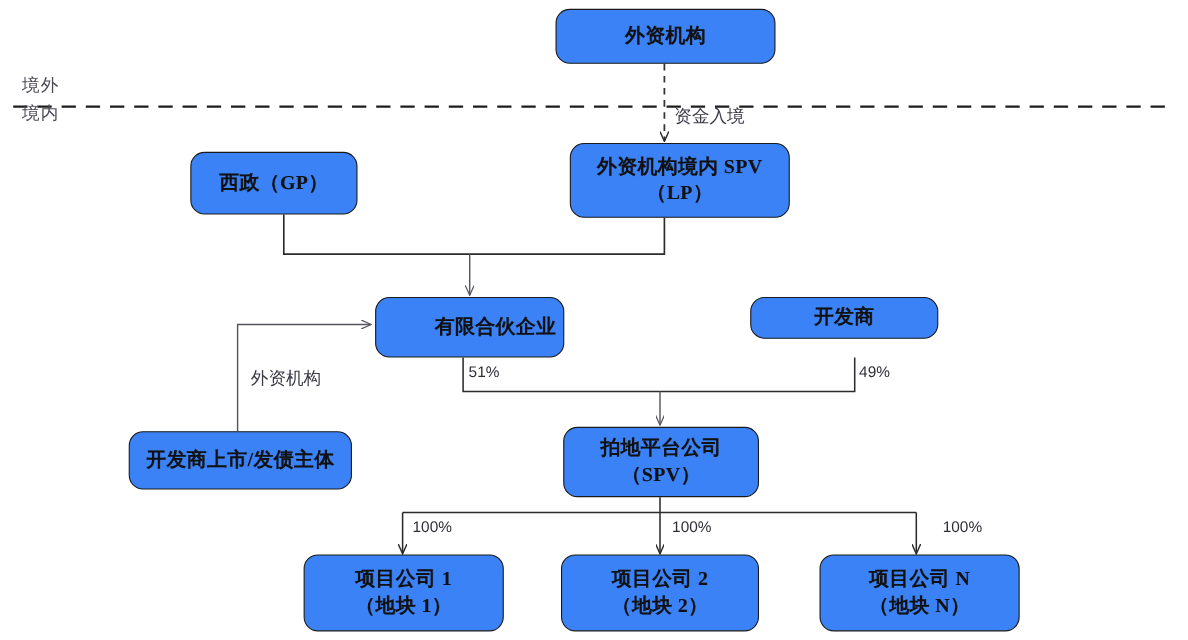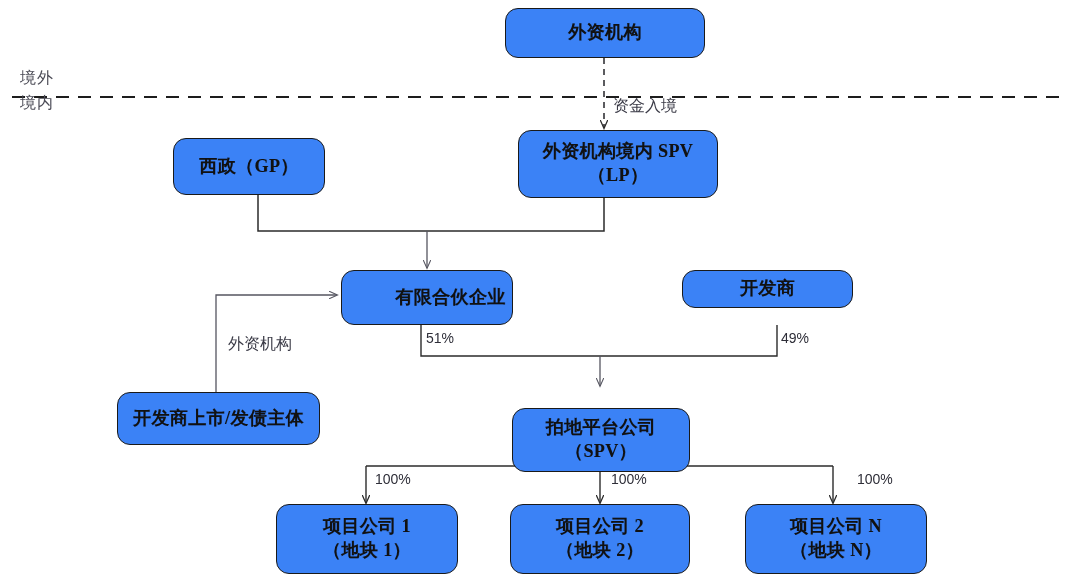--- a/index.html
+++ b/index.html
@@ -137,21 +137,21 @@
   </div>
 
   <div class="node" style="left:682px; top:270px; width:171px; height:38px;justify-content:center;">
     <span class="lbl">开发商</span>
   </div>
 
   <div class="node" style="left:117px; top:392px; width:203px; height:53px;">
     <span class="lbl">开发商上市/发债主体</span>
   </div>
 
-  <div class="node" style="left:512px; top:388px; width:178px; height:64px;margin-top:20px;">
+  <div class="node" style="left:512px; top:388px; width:178px; height:64px;">
     <span class="lbl">
       <span>拍地平台公司</span><br>
       <span>（SPV）</span>
     </span>
   </div>
 
   <div class="node" style="left:276px; top:504px; width:182px; height:70px;">
     <span class="lbl">
       <span>项目公司 1</span><br>
       <span>（地块 1）</span>

